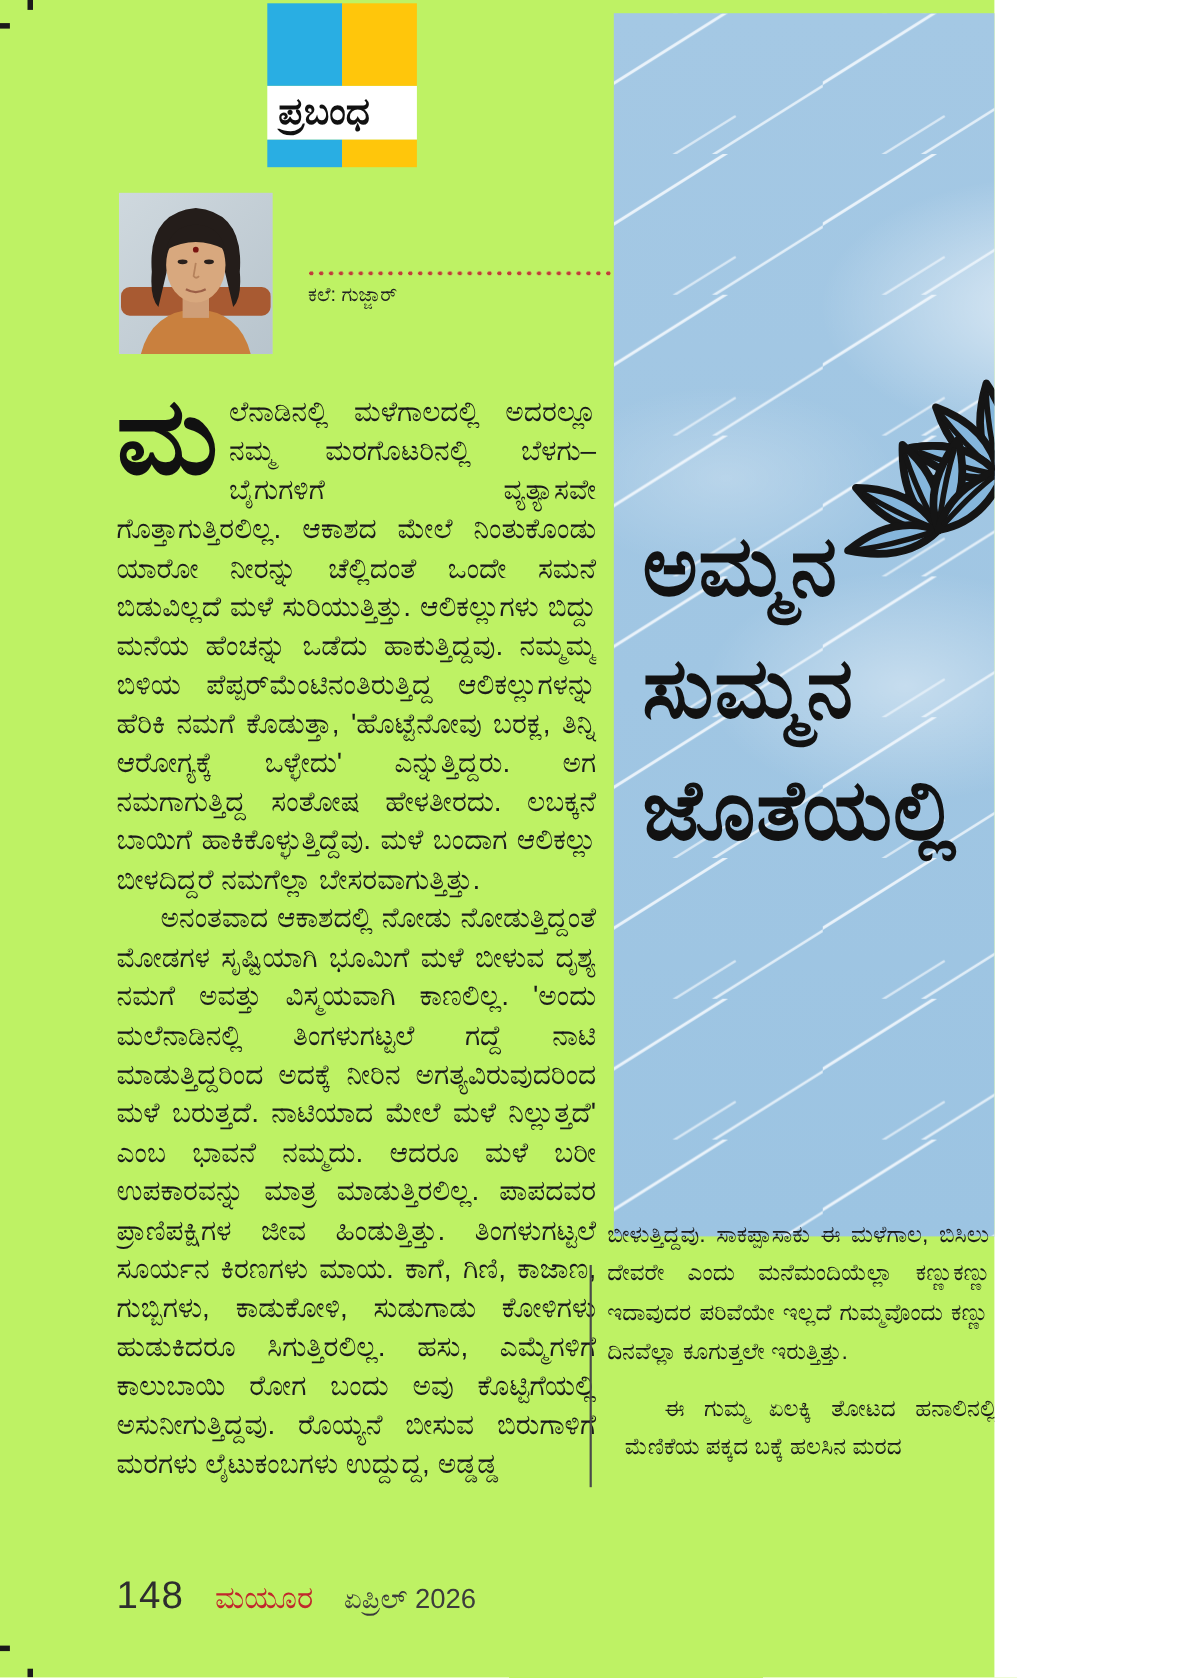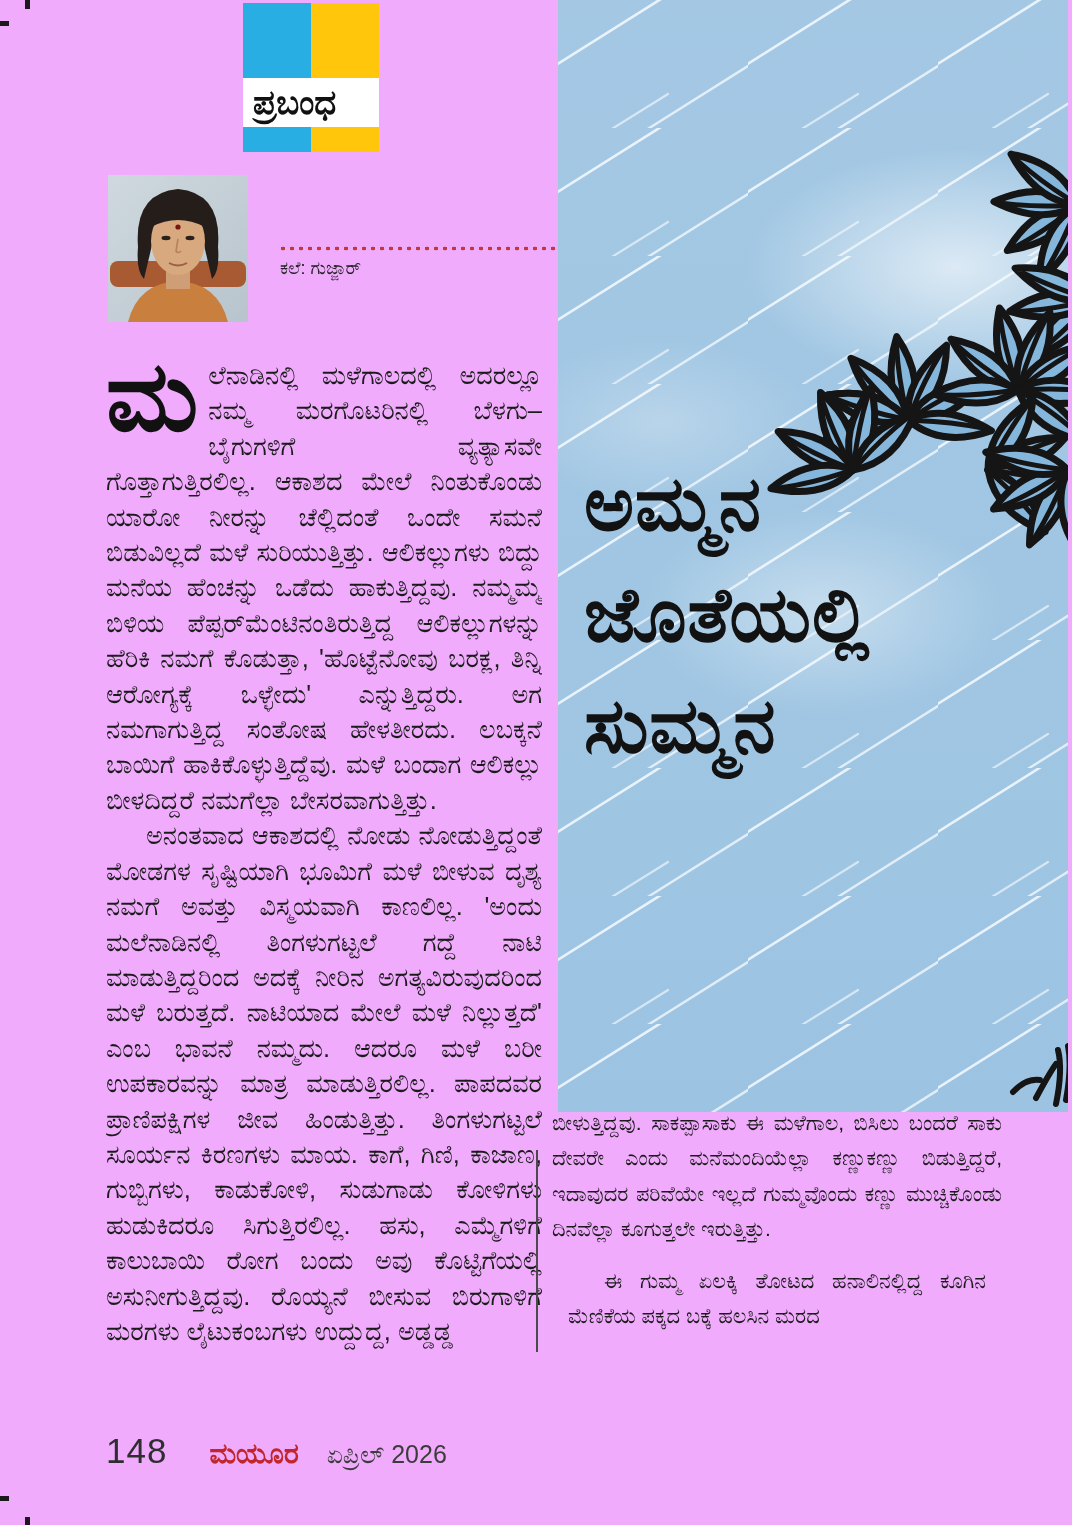--- a/index.html
+++ b/index.html
@@ -1,17 +1,17 @@
 <!DOCTYPE html>
 <html><head>
 <meta charset="utf-8">
 <style>
   html,body{margin:0;padding:0;background:#ffffff;}
   #page{
-    position:relative;width:1072px;height:1525px;background:#f0abfc;
+    position:relative;width:904px;height:1525px;background:#bef264;
     font-family:"Liberation Sans","DejaVu Sans",sans-serif;overflow:hidden;
   }
   
   .cropmark{position:absolute;background:#1a1a1a;}
   .cm-tl-v{left:25px;top:0;width:5px;height:9px;}
   .cm-tl-h{left:0;top:21px;width:9px;height:5px;}
   .cm-bl-h{left:0;top:1496px;width:9px;height:5px;}
   .cm-bl-v{left:25px;top:1517px;width:5px;height:8px;}
 
   
@@ -58,42 +58,42 @@
   .col-right{
     position:absolute;left:552px;top:1105px;width:450px;height:250px;
     font-size:21px;line-height:35.4px;color:#1b1b1b;text-align:justify;overflow:hidden;
   }
   .col-right .indent{text-indent:36px;margin:16px;}
   .col-right p{margin:0;}
   .col-divider{position:absolute;left:536px;top:1150px;width:2px;height:202px;background:#4a4a4a;}
 
   
   .illustration{
-    position:absolute;left:558px;top:0;width:510px;height:1112px;overflow:hidden;
+    position:absolute;left:558px;top:12px;width:510px;height:1112px;overflow:hidden;
     background:
       radial-gradient(ellipse 300px 170px at 78% 24%, rgba(255,255,255,0.62), rgba(255,255,255,0) 70%),
       radial-gradient(ellipse 260px 150px at 52% 55%, rgba(255,255,255,0.40), rgba(255,255,255,0) 70%),
       radial-gradient(ellipse 220px 120px at 20% 38%, rgba(255,255,255,0.25), rgba(255,255,255,0) 70%),
       linear-gradient(180deg,#a4c8e4 0%,#a0c6e3 55%,#9cc4e2 100%);
   }
   .rain-layer,.art-layer{position:absolute;left:0;top:0;width:510px;height:1112px;}
   .illus-title{
     position:absolute;left:26px;top:448px;width:470px;
     font-size:76px;line-height:111px;font-weight:bold;color:#121212;
     letter-spacing:1px;white-space:nowrap;overflow:visible;
   }
   .illus-title div{height:111px;}
 
   
   .footer{
     position:absolute;left:106px;top:1392px;display:flex;align-items:baseline;gap:28px;
     white-space:nowrap;
   }
   .page-num{font-size:35px;color:#2e2e2e;letter-spacing:1px;}
-  .mag-name{font-size:28px;font-weight:bold;color:#c0272d;margin-left:14px;}
+  .mag-name{font-size:28px;font-weight:normal;color:#c0272d;}
   .issue{font-size:25px;color:#3c3c3c;margin-top:48px;}
 </style>
 </head>
 <body>
 
 <div id="page">
 
   <div class="cropmark cm-tl-v"></div>
   <div class="cropmark cm-tl-h"></div>
   <div class="cropmark cm-bl-h"></div>
@@ -226,22 +226,22 @@
       <g stroke="#151515" stroke-width="6" fill="none" stroke-linecap="round">
         <path d="M455,1092 Q468,1078 482,1080"></path>
         <path d="M478,1098 Q492,1072 498,1064"></path>
         <path d="M498,1104 Q505,1070 500,1050"></path>
         <path d="M508,1100 Q514,1066 510,1046"></path>
       </g>
     </svg>
 
     <div class="illus-title">
       <div>ಅಮ್ಮನ</div>
+      <div>ಸುಮ್ಮನ</div>
       <div>ಜೊತೆಯಲ್ಲಿ</div>
-      <div>ಸುಮ್ಮನ</div>
     </div>
   </div>
 
   <div class="col-divider"></div>
 
   <div class="col-right">
     <p>ಬೀಳುತ್ತಿದ್ದವು. ಸಾಕಪ್ಪಾಸಾಕು ಈ ಮಳೆಗಾಲ, ಬಿಸಿಲು ಬಂದರೆ ಸಾಕು ದೇವರೇ ಎಂದು ಮನೆಮಂದಿಯೆಲ್ಲಾ ಕಣ್ಣುಕಣ್ಣು ಬಿಡುತ್ತಿದ್ದರೆ, ಇದಾವುದರ ಪರಿವೆಯೇ ಇಲ್ಲದೆ ಗುಮ್ಮವೊಂದು ಕಣ್ಣು ಮುಚ್ಚಿಕೊಂಡು ದಿನವೆಲ್ಲಾ ಕೂಗುತ್ತಲೇ ಇರುತ್ತಿತ್ತು.</p>
     <p class="indent">ಈ ಗುಮ್ಮ ಏಲಕ್ಕಿ ತೋಟದ ಹನಾಲಿನಲ್ಲಿದ್ದ ಕೂಗಿನ ಮೆಣಿಕೆಯ ಪಕ್ಕದ ಬಕ್ಕೆ ಹಲಸಿನ ಮರದ</p>
   </div>
 

